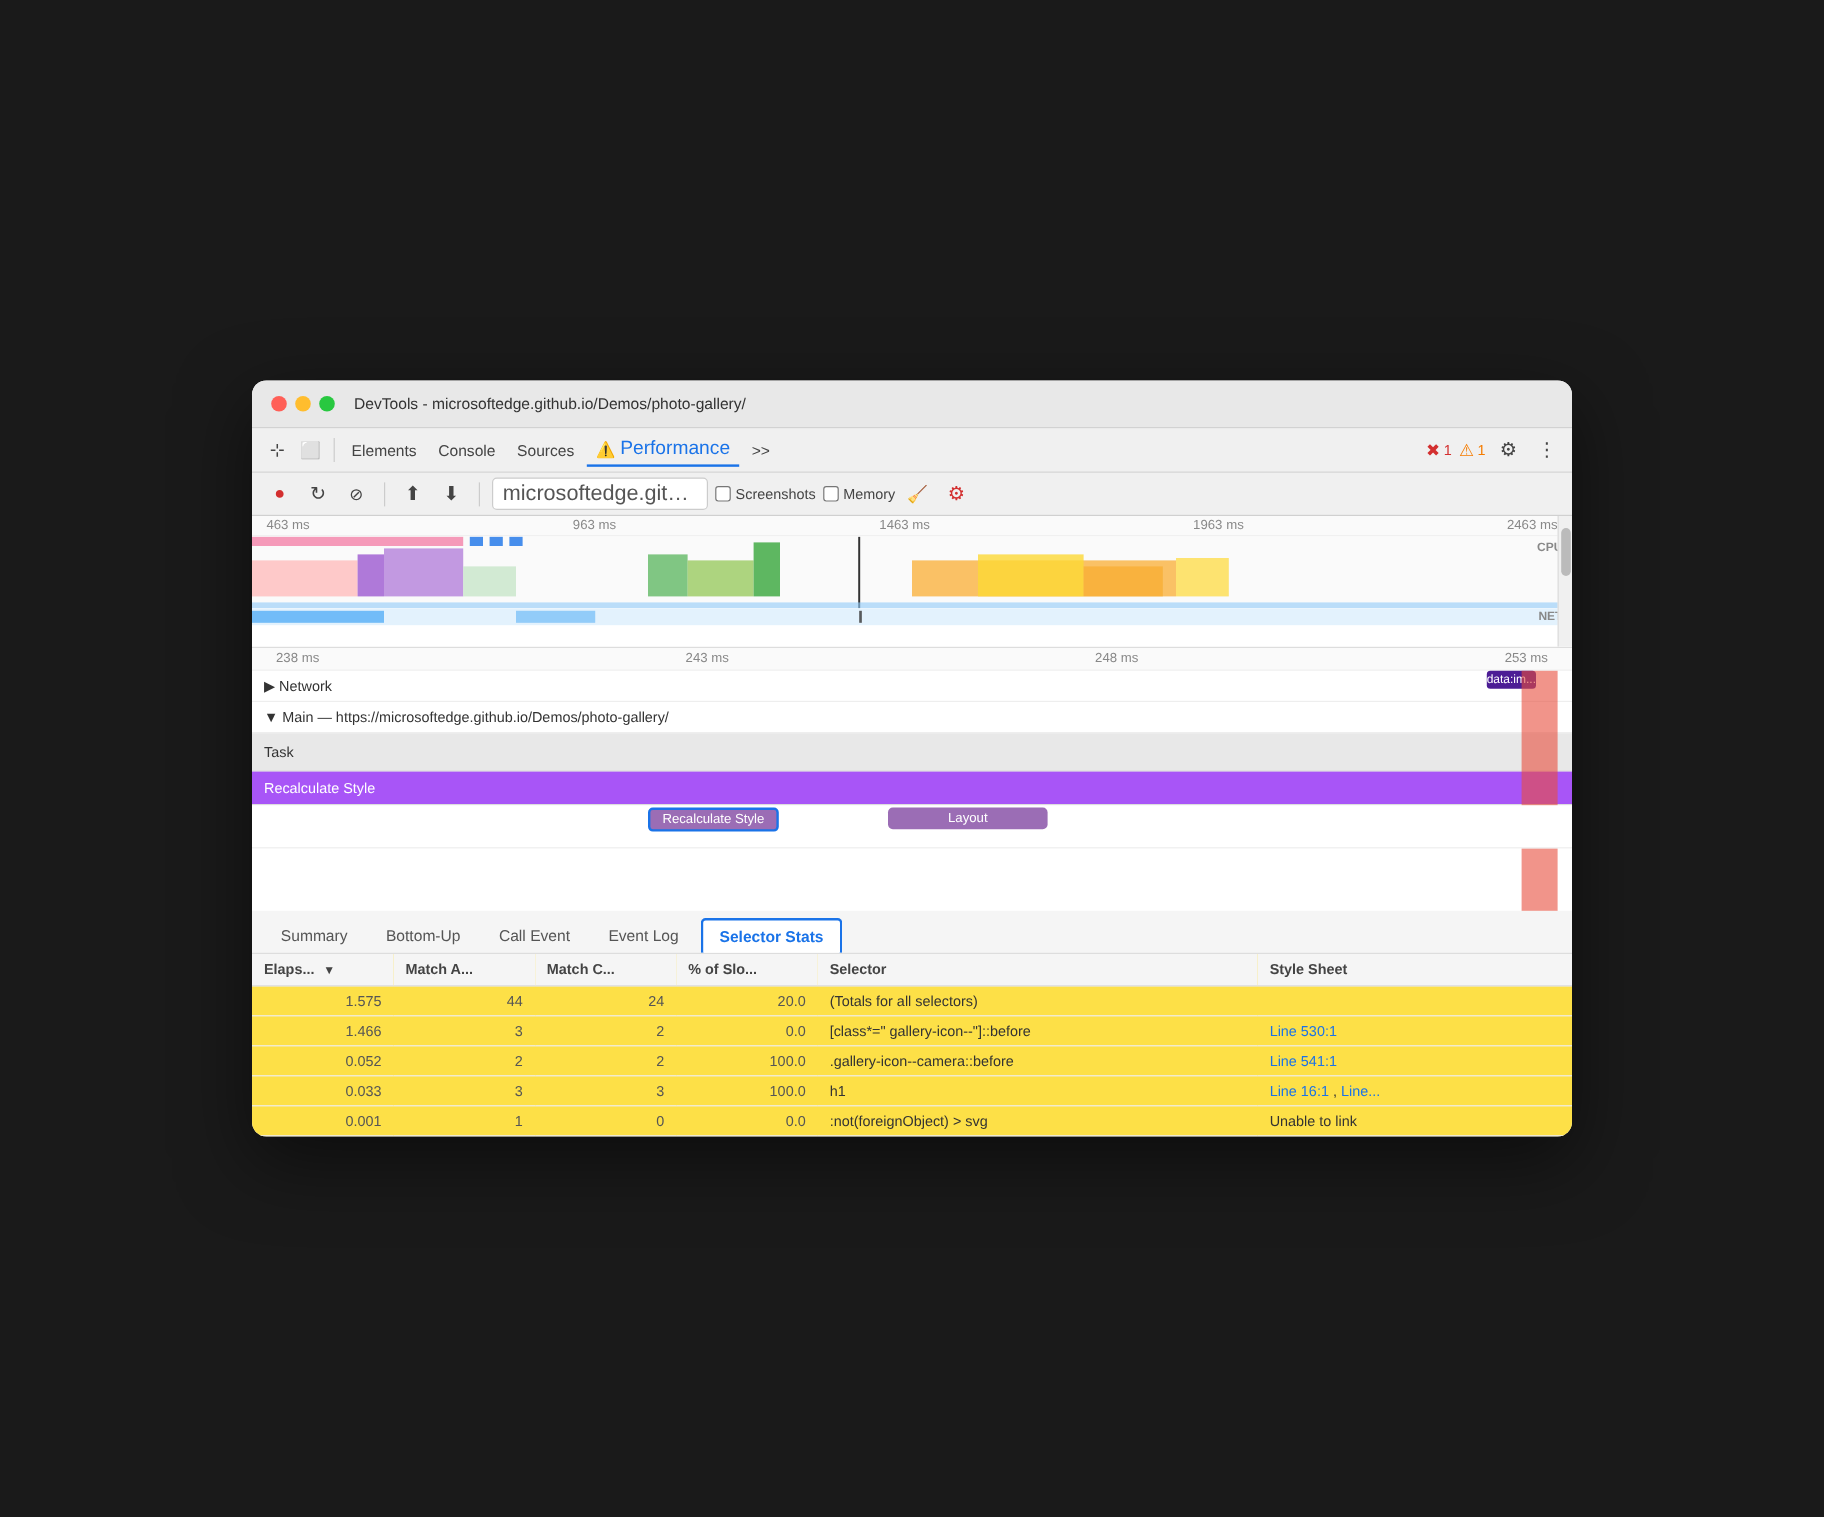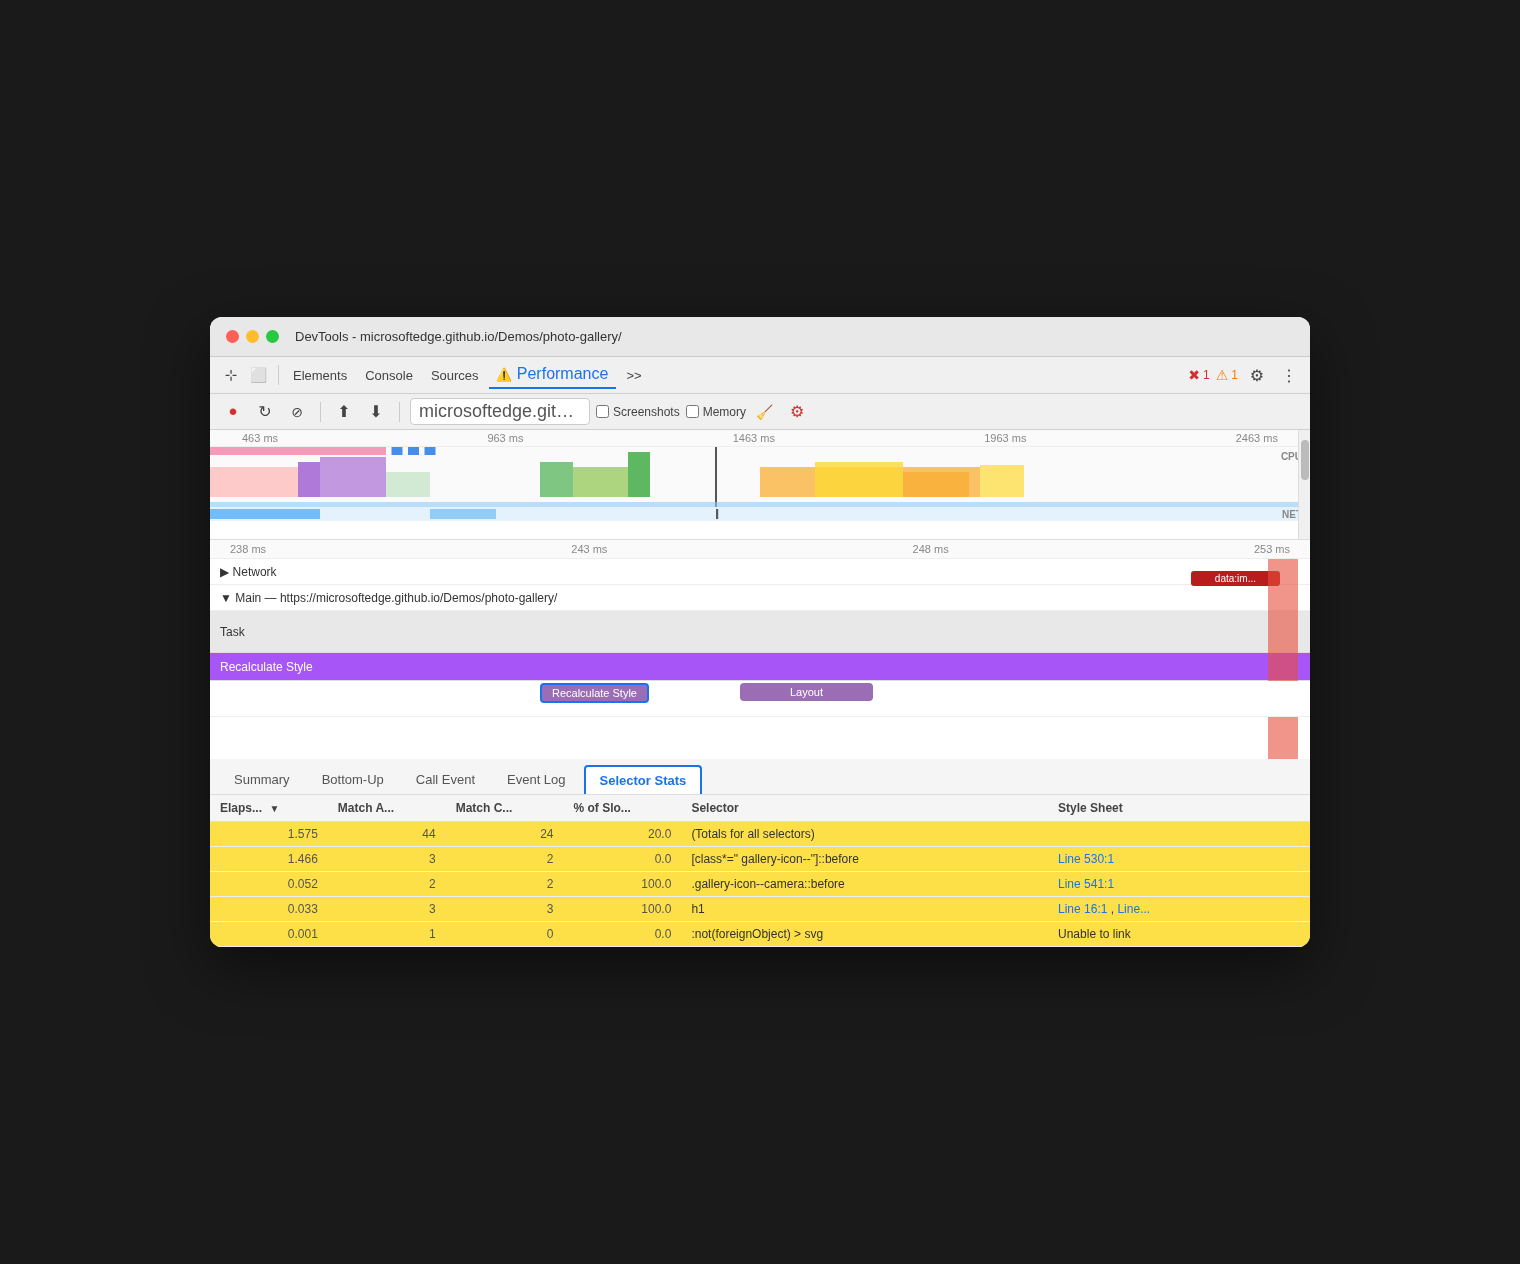--- a/index.html
+++ b/index.html
@@ -140,21 +140,21 @@
     .timeline-area {
       background: #fff;
       border-bottom: 1px solid #ddd;
       height: 110px;
       position: relative;
       overflow: hidden;
     }
     .timeline-ruler {
       display: flex;
       justify-content: space-between;
-      padding: 2px 32px;
+      padding: 2px 12px;
       font-size: 11px;
       color: #888;
       border-bottom: 1px solid #eee;
       background: #fafafa;
     }
     .cpu-area {
       height: 55px;
       position: relative;
       background: linear-gradient(to bottom, #f8f8f8, #f0f0f0);
       overflow: hidden;
@@ -227,21 +227,21 @@
       height: 26px;
       display: flex;
       align-items: center;
       padding-left: 10px;
       border-bottom: 1px solid #eee;
       font-size: 12px;
       color: #333;
       background: #fff;
     }
     .task-row {
-      height: 42px;
+      height: 32px;
       background: #e8e8e8;
       border-bottom: 1px solid #ddd;
       display: flex;
       align-items: center;
       padding-left: 10px;
       font-size: 12px;
       color: #333;
     }
     .recalc-row {
       height: 28px;
@@ -470,21 +470,21 @@
     <span>238 ms</span>
     <span>243 ms</span>
     <span>248 ms</span>
     <span>253 ms</span>
   </div>
 
   <div class="tracks-area" style="position:relative;">
 
     <div class="track-row">
       <span class="track-label">▶ Network</span>
-      <div class="network-badge" style="background:#b91c1c;color:#fff;font-size:10px;padding:2px 24px;border-radius:3px;position:absolute;right:30px;top:12px;">data:im...</div>
+      <div class="network-badge" style="background:#4c1d95;color:#fff;font-size:10px;padding:2px 0;border-radius:3px;position:absolute;right:30px;top:0;">data:im...</div>
     </div>
 
     <div class="main-row">
       <span class="track-label">▼ Main — https://microsoftedge.github.io/Demos/photo-gallery/</span>
     </div>
 
     <div class="task-row">
       <span class="track-label">Task</span>
       <div style="position:absolute;right:12px;top:0;width:30px;height:100%;background:#e74c3c;opacity:0.6;"></div>
     </div>

